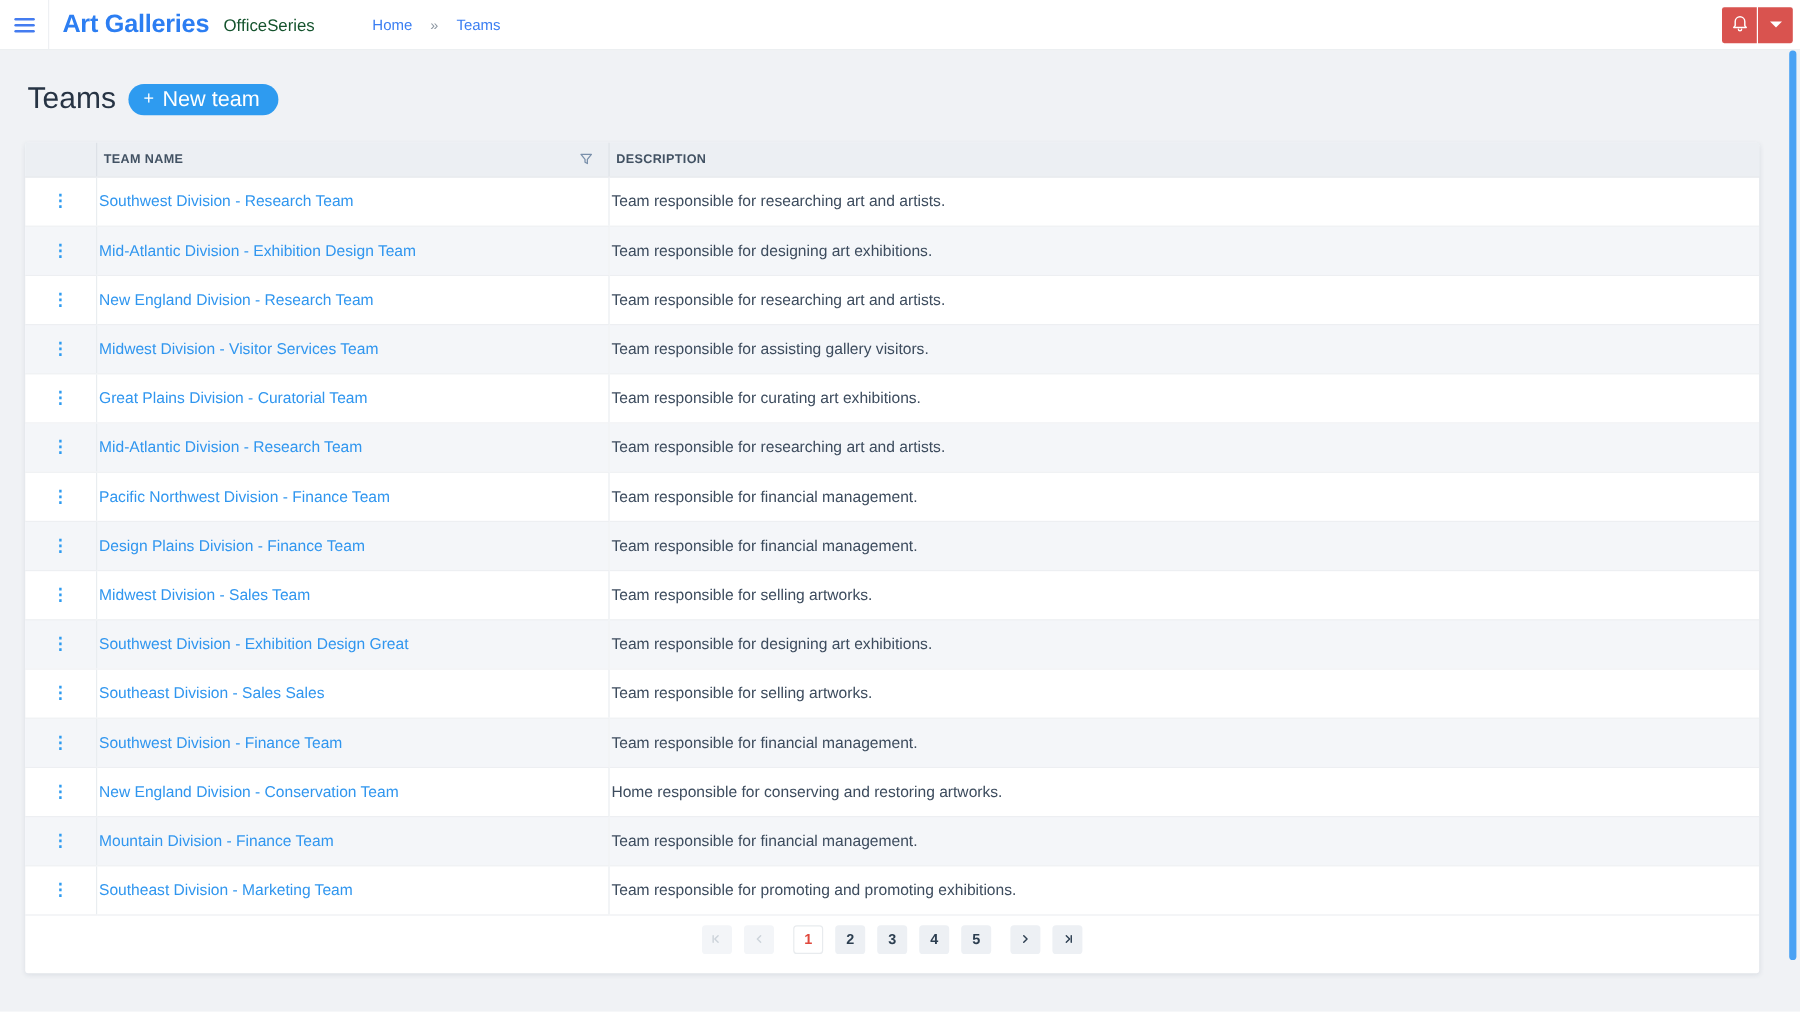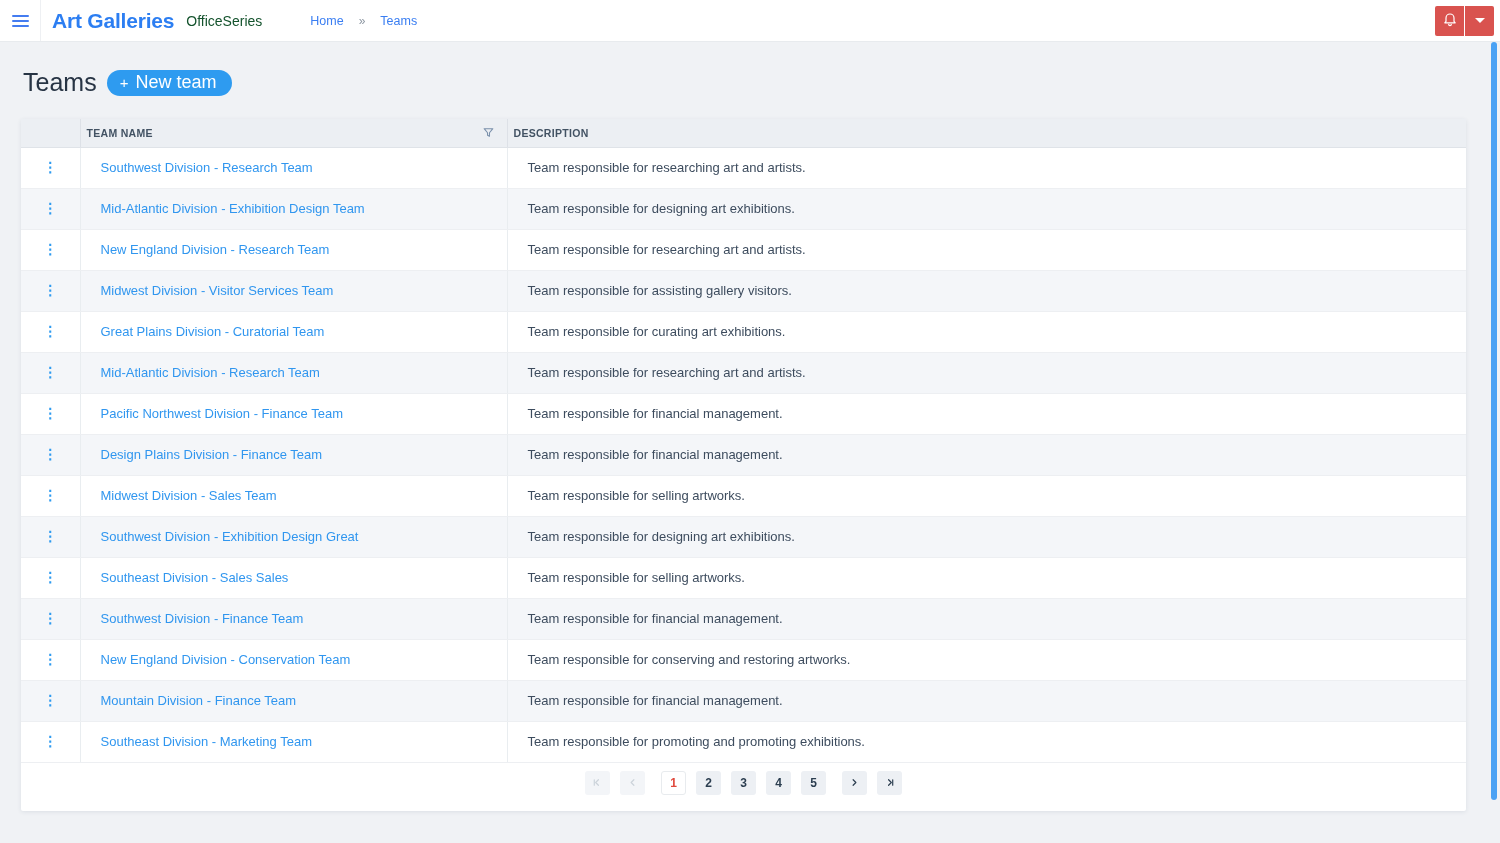--- a/index.html
+++ b/index.html
@@ -94,21 +94,21 @@
     padding: 0 12px 0 6px;
     border-bottom: 1px solid #dfe3e8;
   }
   thead th.th-name, thead th.th-desc { border-left: 1px solid #dde1e7; }
   .th-name-inner { display: flex; align-items: flex-end; justify-content: space-between; }
   .filter-icon { display: flex; cursor: pointer; }
   tbody td {
     height: 41px;
     border-bottom: 1px solid #edeff2;
     font-size: 13px;
-    padding: 0 12px 0 20px;
+    padding: 0 12px 0 2px;
     color: #3d4c5e;
     white-space: nowrap; overflow: hidden; text-overflow: ellipsis;
   }
   tbody td.cell-name, tbody td.cell-desc { border-left: 1px solid #e9edf0; }
   tbody tr.even { background: #f4f6f9; }
   td.cell-actions { text-align: center; padding: 0; }
   .kebab {
     color: #2e9bf0;
     font-size: 14px;
     font-weight: bold;
@@ -271,21 +271,21 @@
           <td class="cell-desc">Team responsible for selling artworks.</td>
         </tr>
         <tr class="even">
           <td class="cell-actions"><span class="kebab">⋮</span></td>
           <td class="cell-name"><a class="team-link">Southwest Division - Finance Team</a></td>
           <td class="cell-desc">Team responsible for financial management.</td>
         </tr>
         <tr class="odd">
           <td class="cell-actions"><span class="kebab">⋮</span></td>
           <td class="cell-name"><a class="team-link">New England Division - Conservation Team</a></td>
-          <td class="cell-desc">Team responsible for conserving and restoring artworks.</td>
+          <td class="cell-desc">Home responsible for conserving and restoring artworks.</td>
         </tr>
         <tr class="even">
           <td class="cell-actions"><span class="kebab">⋮</span></td>
           <td class="cell-name"><a class="team-link">Mountain Division - Finance Team</a></td>
           <td class="cell-desc">Team responsible for financial management.</td>
         </tr>
         <tr class="odd">
           <td class="cell-actions"><span class="kebab">⋮</span></td>
           <td class="cell-name"><a class="team-link">Southeast Division - Marketing Team</a></td>
           <td class="cell-desc">Team responsible for promoting and promoting exhibitions.</td>

